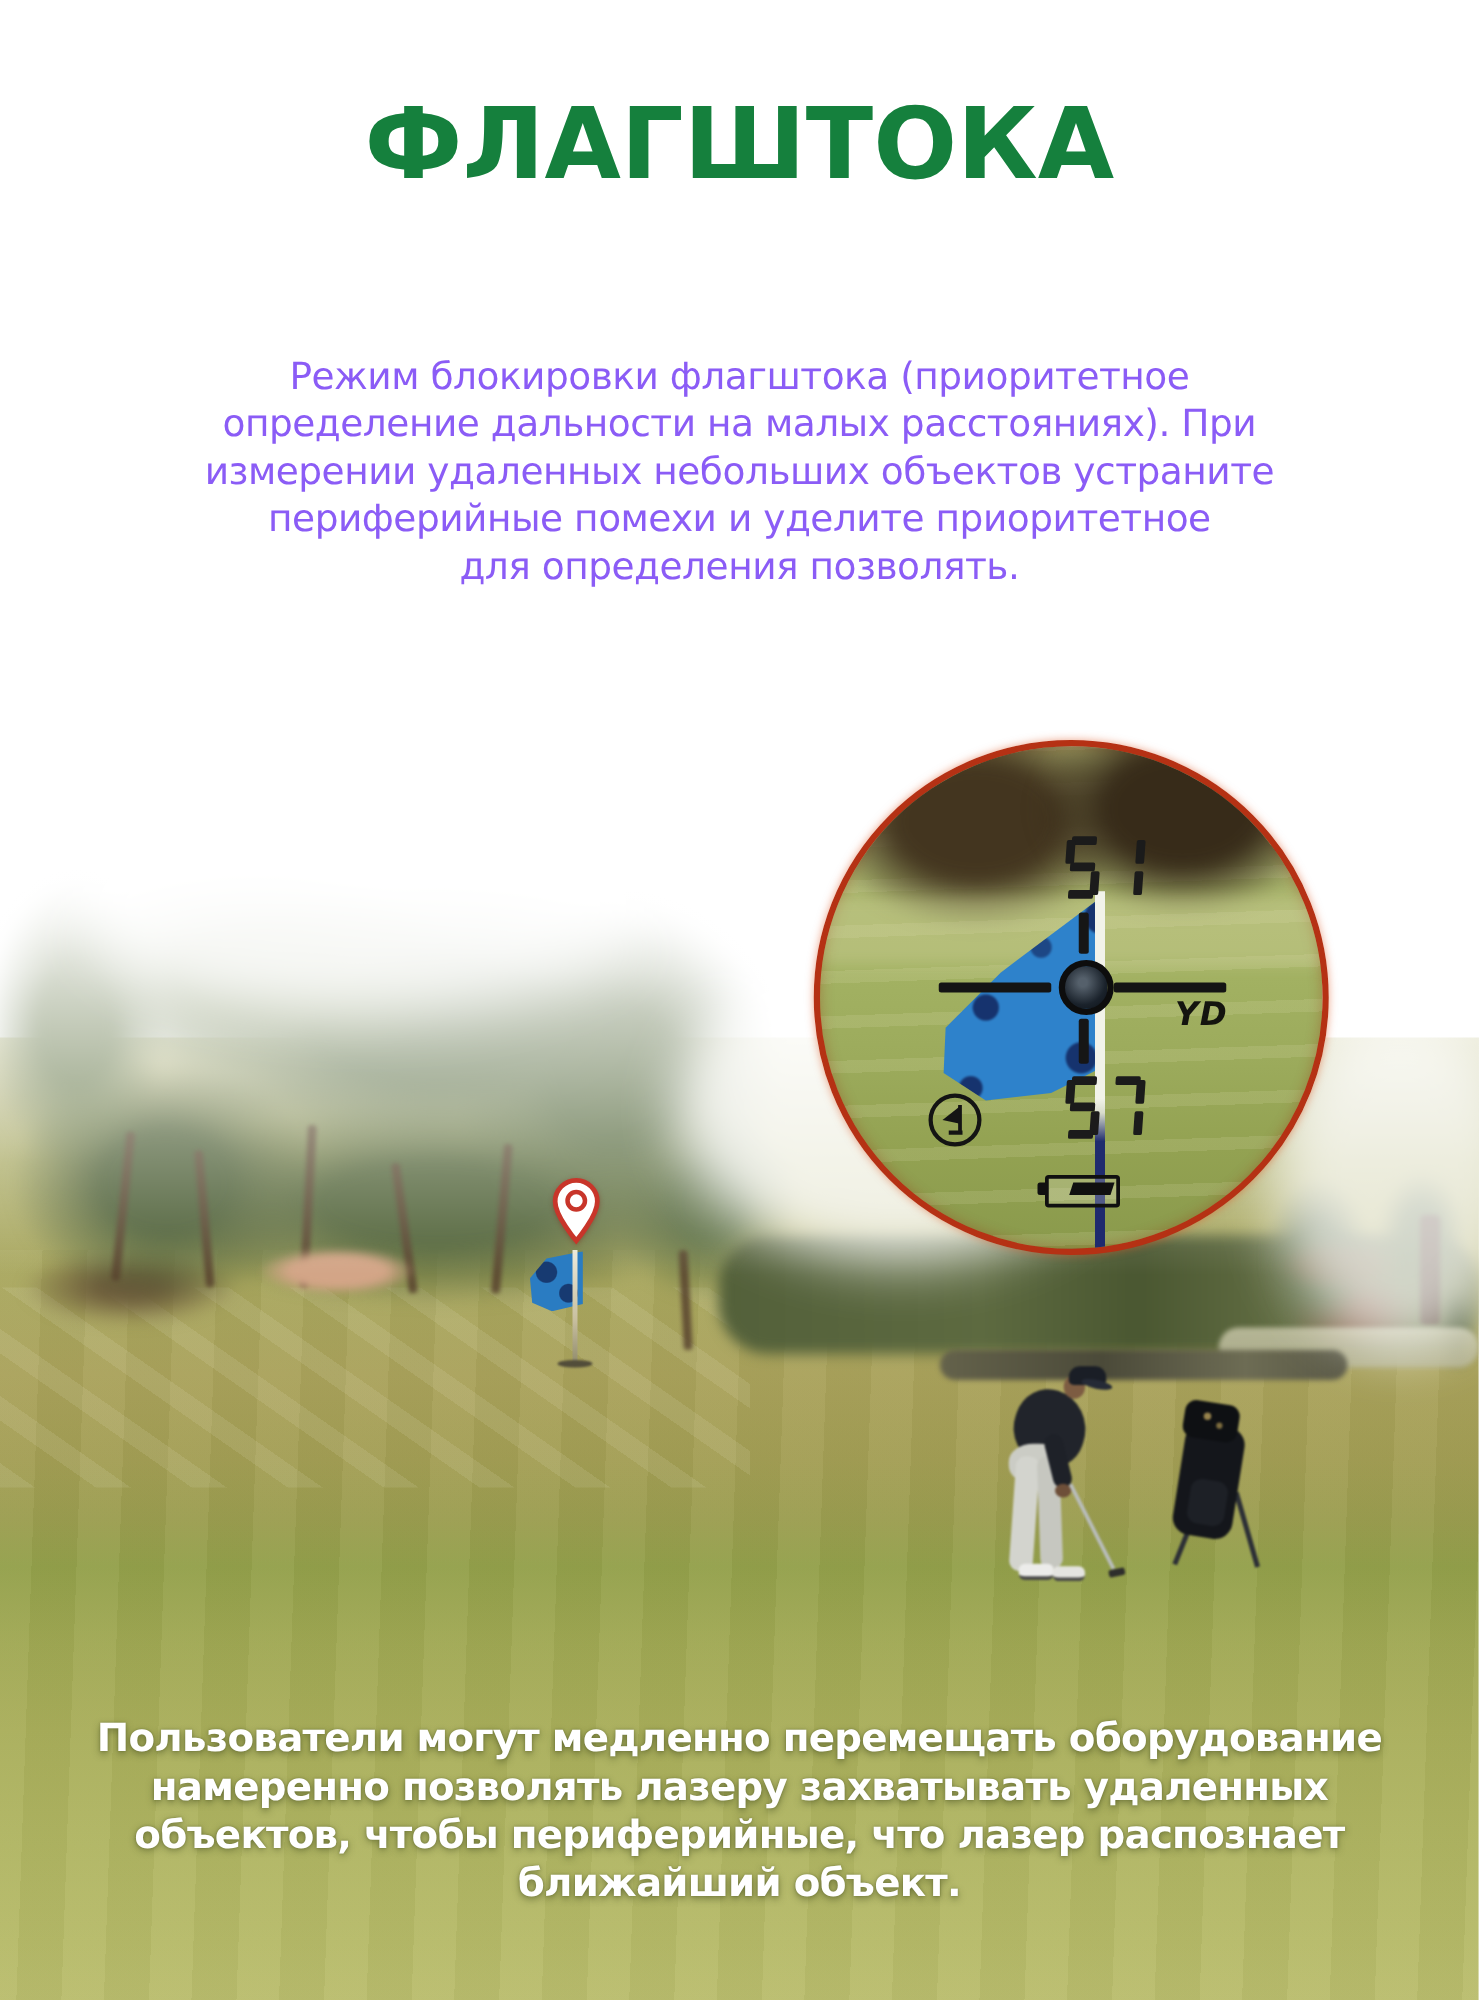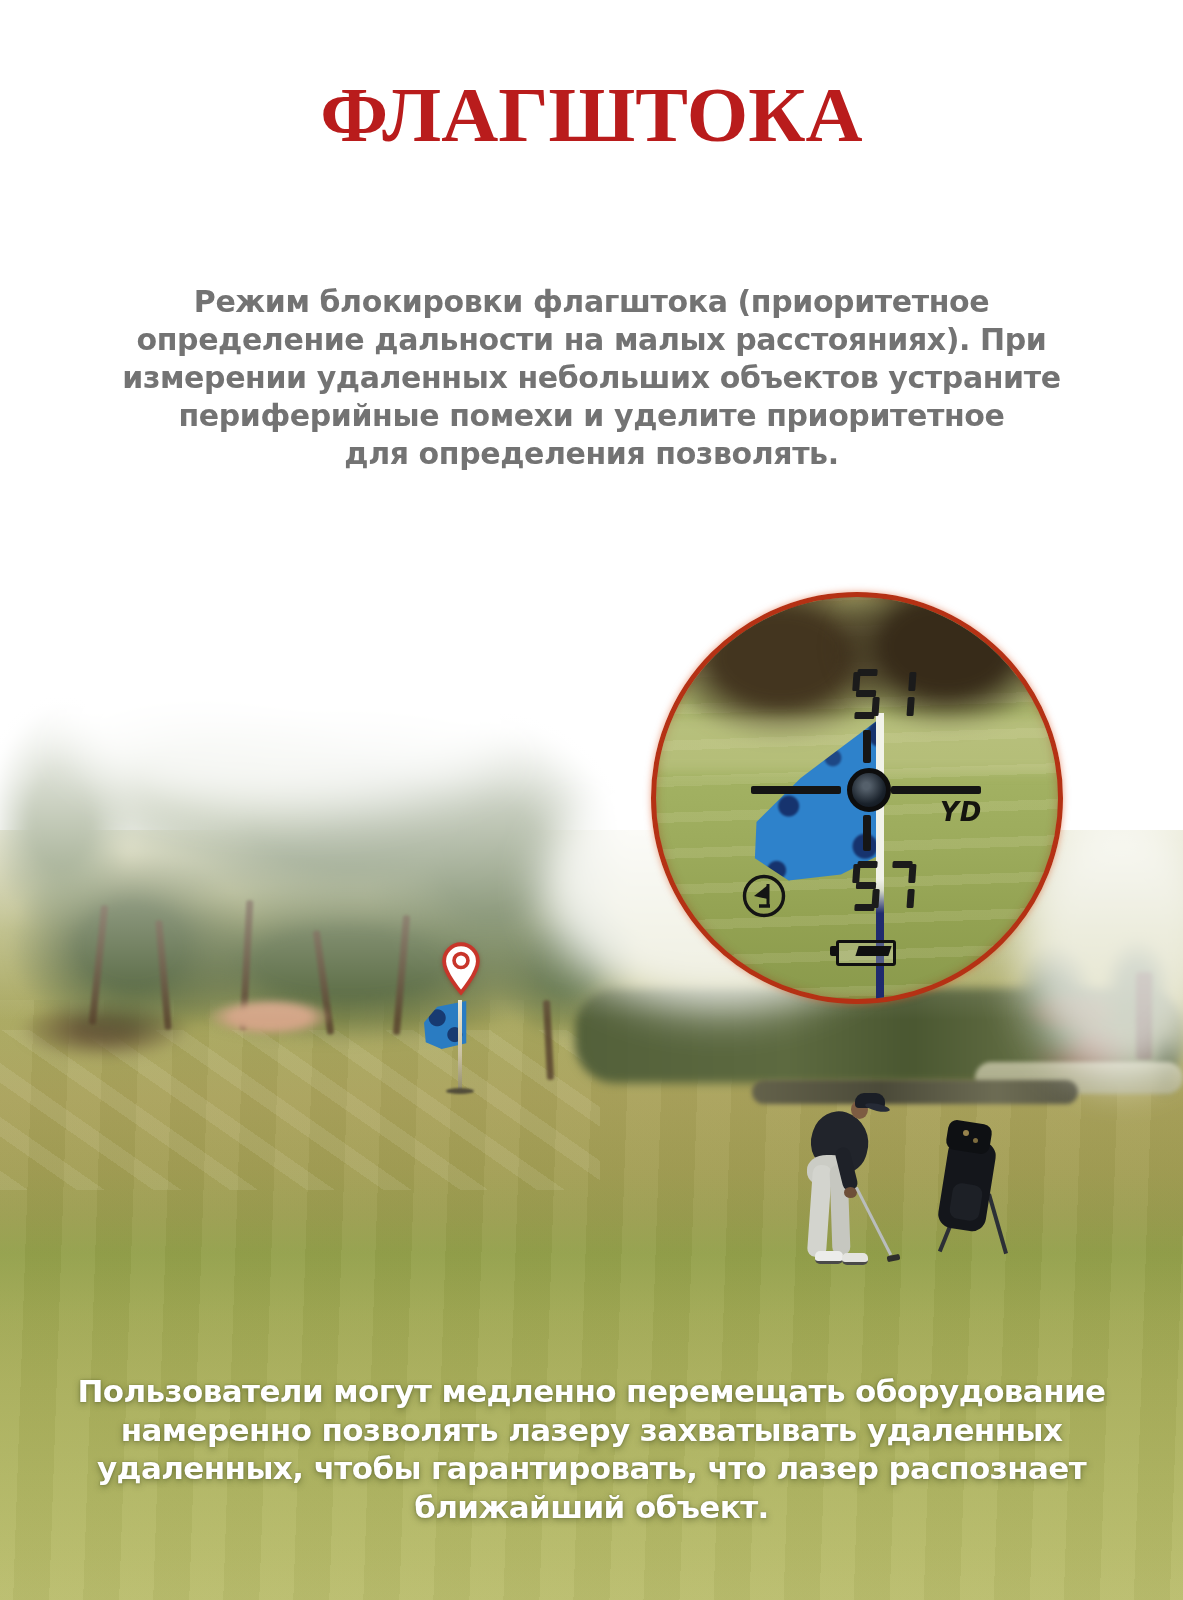--- a/index.html
+++ b/index.html
@@ -4,24 +4,24 @@
 <style>
   html,body{margin:0;padding:0;}
   body{width:1183px;height:1600px;position:relative;overflow:hidden;background:#ffffff;
        font-family:"DejaVu Sans","Liberation Sans",sans-serif;}
   .abs{position:absolute;}
 
   
   .title-block{top:76px;left:0;width:1183px;text-align:center;z-index:10;}
   .title-line{font-weight:bold;font-size:79px;line-height:78px;letter-spacing:0px;}
   .title-line.t1{color:#343434;}
-  .title-line.t2{color:#b91c1c;font-family:Liberation Serif, serif;}
+  .title-line.t2{color:#15803d;}
 
   .intro-block{top:283px;left:0;width:1183px;text-align:center;z-index:10;}
-  .intro-line{font-weight:bold;font-size:30px;line-height:38px;color:#737373;letter-spacing:-0.4px;}
+  .intro-line{font-weight:normal;font-size:30px;line-height:38px;color:#8b5cf6;letter-spacing:-0.4px;}
 
   .footer-block{top:1372px;left:0;width:1183px;text-align:center;z-index:10;}
   .footer-line{font-weight:bold;font-size:31px;line-height:38.5px;color:#ffffff;letter-spacing:-0.6px;
                text-shadow:0 2px 6px rgba(60,70,25,.5),0 0 2px rgba(60,70,25,.4);}
 
   
   .photo{top:0;left:0;width:1183px;height:1600px;z-index:1;}
 
   .grass{left:0;top:830px;width:1183px;height:770px;
     background:linear-gradient(180deg,
@@ -289,15 +289,15 @@
   <div class="intro-line">Режим блокировки флагштока (приоритетное</div>
   <div class="intro-line">определение дальности на малых расстояниях). При</div>
   <div class="intro-line">измерении удаленных небольших объектов устраните</div>
   <div class="intro-line">периферийные помехи и уделите приоритетное</div>
   <div class="intro-line">для определения позволять.</div>
 </section>
 
 <footer class="abs footer-block">
   <div class="footer-line">Пользователи могут медленно перемещать оборудование</div>
   <div class="footer-line">намеренно позволять лазеру захватывать удаленных</div>
-  <div class="footer-line">удаленных, чтобы гарантировать, что лазер распознает</div>
+  <div class="footer-line">объектов, чтобы периферийные, что лазер распознает</div>
   <div class="footer-line">ближайший объект.</div>
 </footer>
 
 </body></html>

